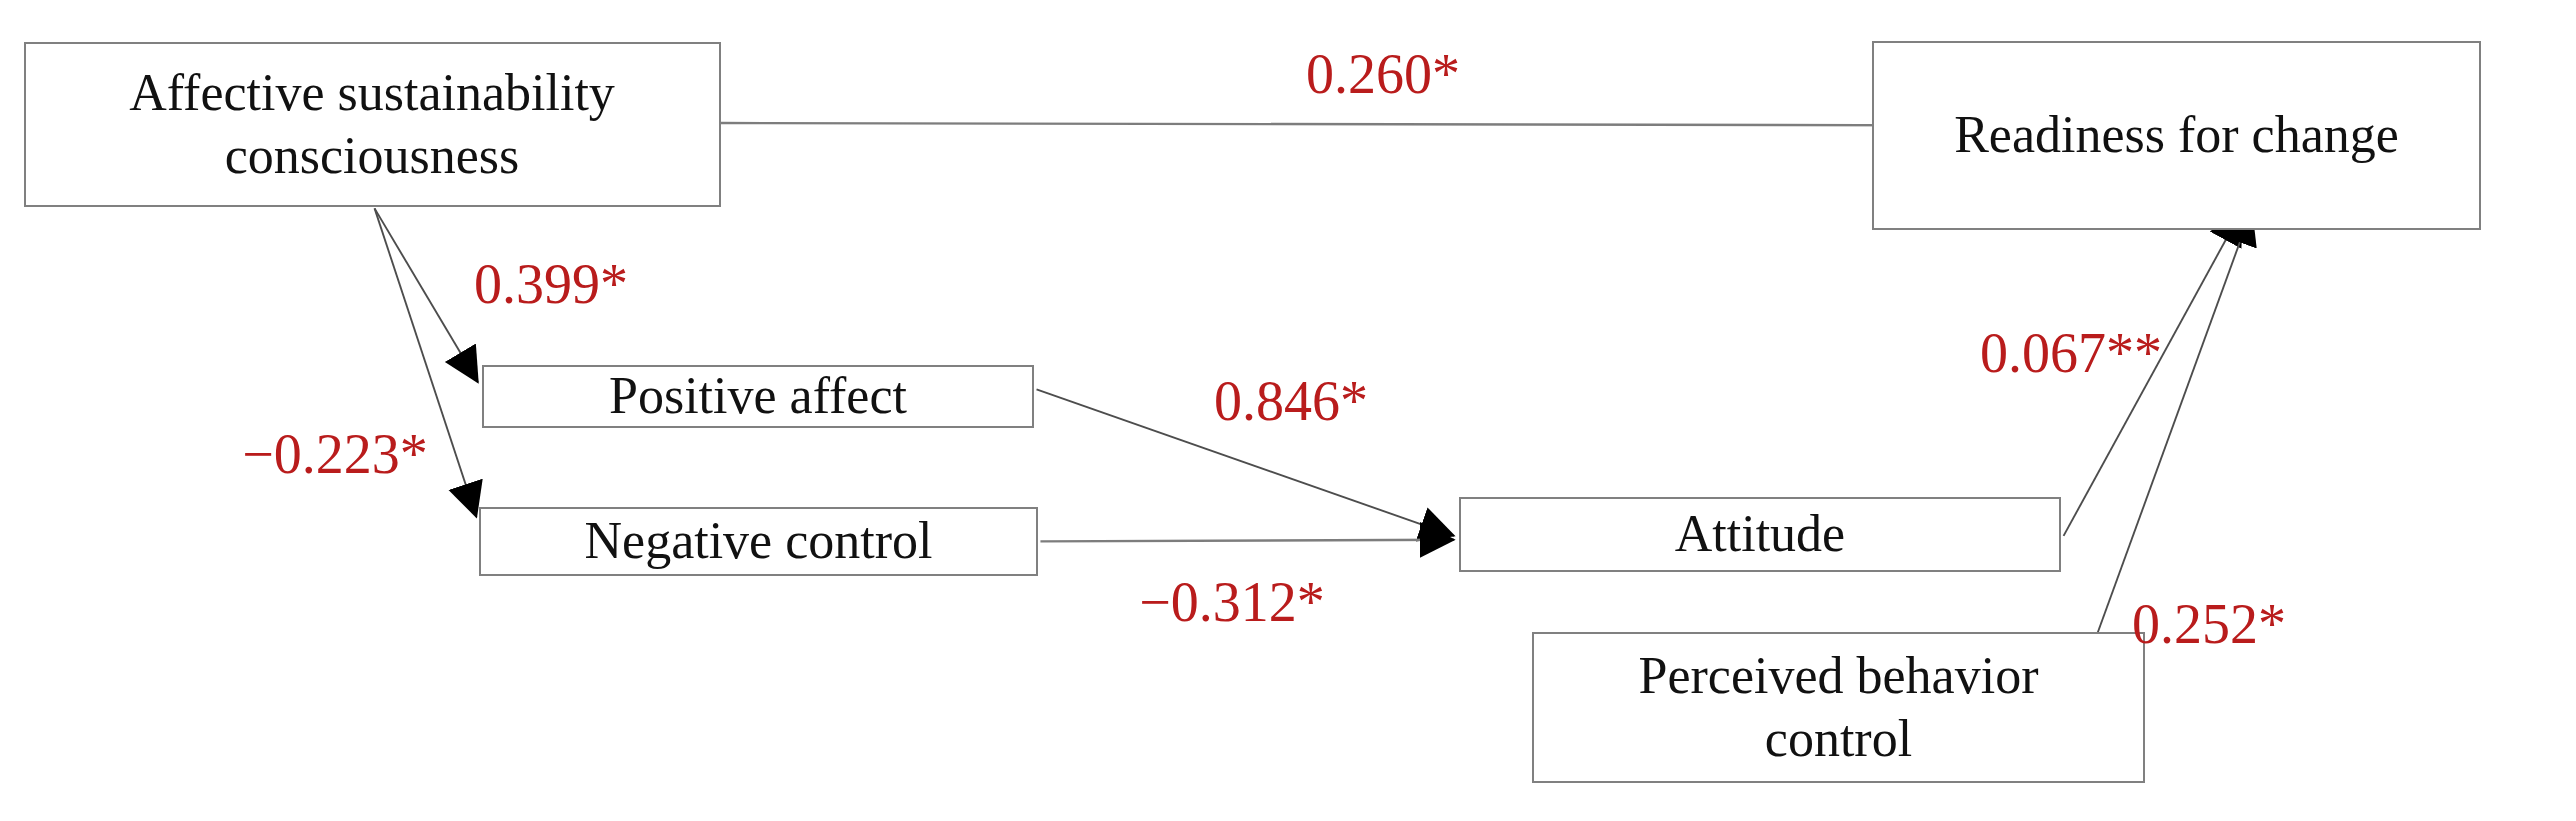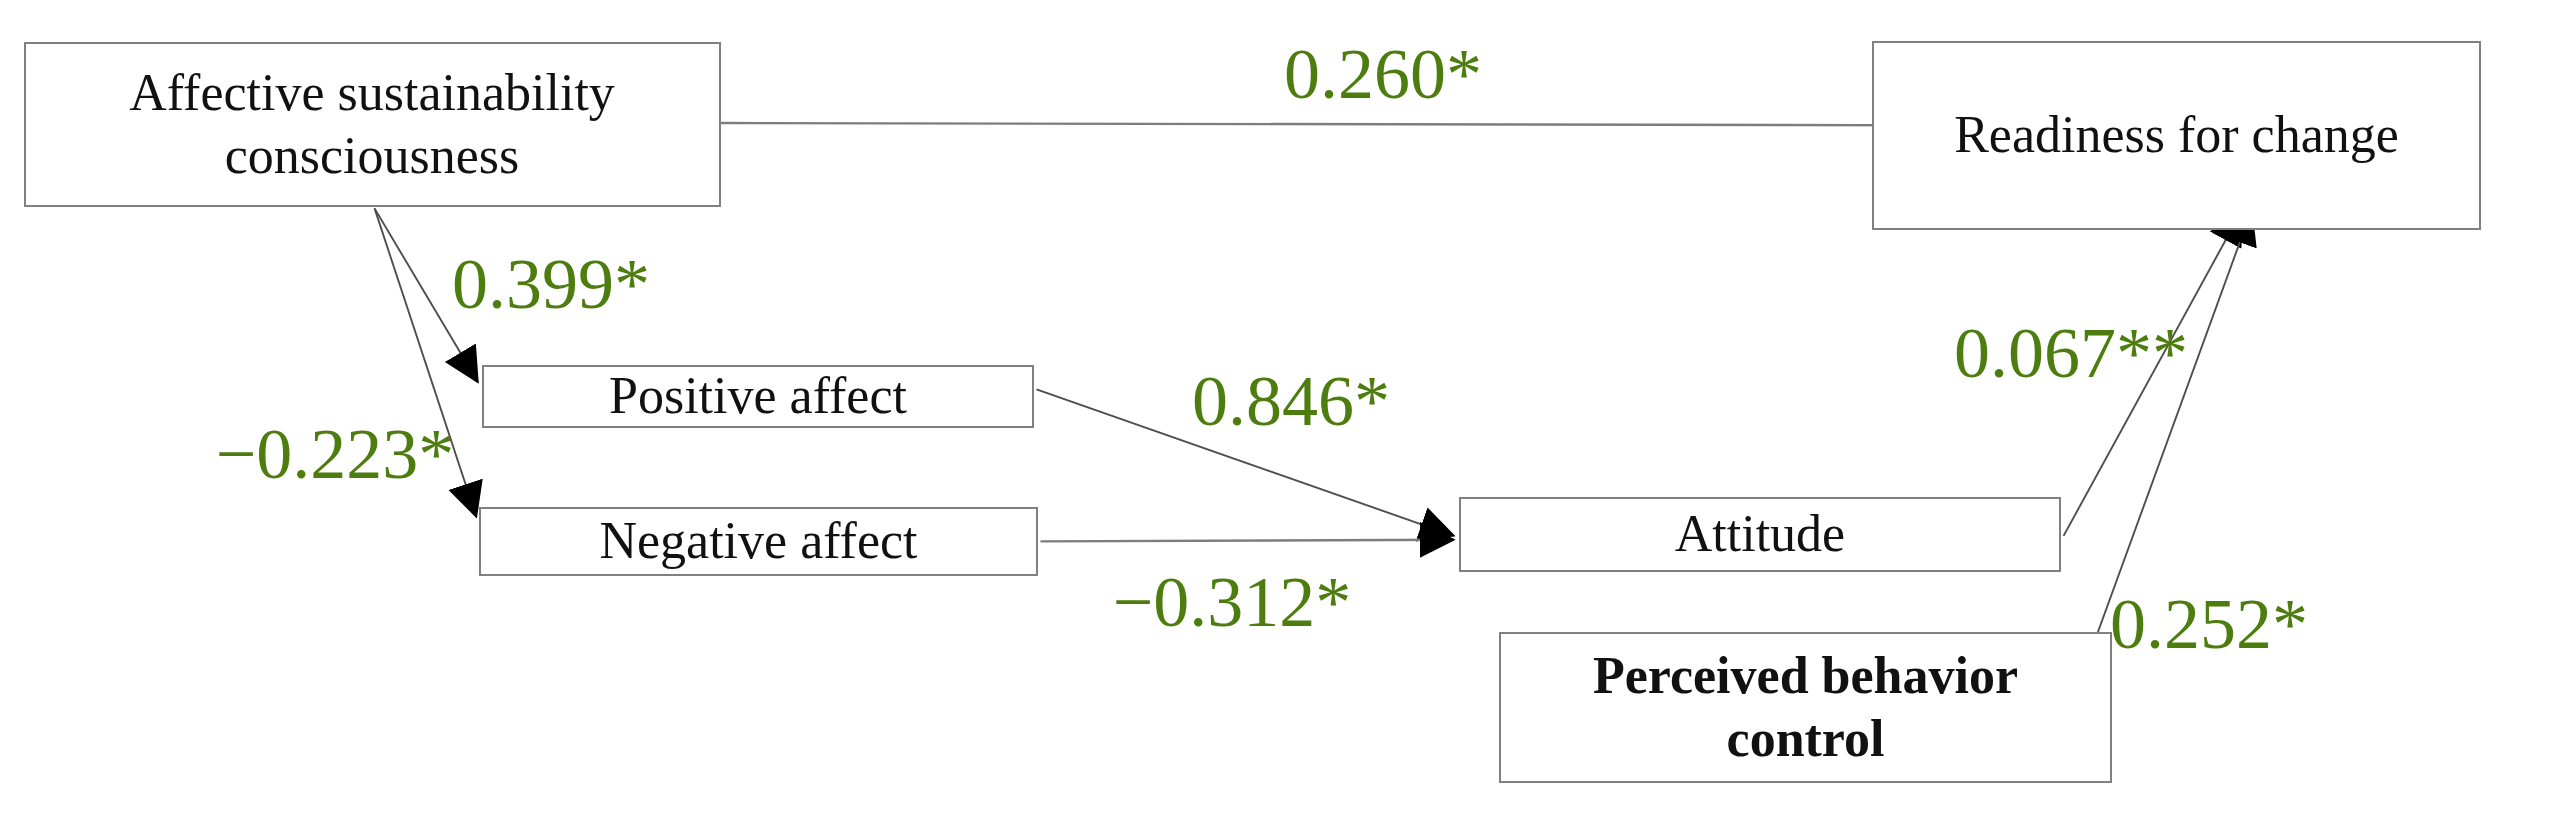--- a/index.html
+++ b/index.html
@@ -32,34 +32,34 @@
     align-items: center;
     justify-content: center;
     text-align: left;
     font-size: 52px;
     line-height: 1.2;
     color: #111111;
   }
   .edge-label {
     position: absolute;
     transform: translate(-50%, -50%);
-    font-size: 72px;
+    font-size: 56px;
     white-space: nowrap;
-    color: #4d7c0f;
+    color: #b91c1c;
   }
   .edge-line { stroke: #4d4d4d; stroke-width: 2.4; }
   .edge-line.gray { stroke: #7d7d7d; stroke-width: 3; }
 
   
   #node-asc        { left: 23.5px;   top: 42px;  width: 697px; height: 165px; }
   #node-readiness  { left: 1872px; top: 41px;  width: 609px; height: 189px; }
   #node-positive   { left: 482px;  top: 365px; width: 552px; height: 63px;  }
   #node-negative   { left: 479px;  top: 507px; width: 559px; height: 69px;  }
   #node-attitude   { left: 1459px; top: 497px; width: 602px; height: 75px;  }
-  #node-pbc        { left: 1499px; top: 632px; width: 613px; height: 151px; font-weight: bold; }
+  #node-pbc        { left: 1532px; top: 632px; width: 613px; height: 151px; }
 
   
   #label-asc-readiness      { left: 1383px; top: 74px;  }
   #label-asc-positive       { left: 551px;  top: 284px; }
   #label-asc-negative       { left: 335px;  top: 454px; }
   #label-positive-attitude  { left: 1291px; top: 401px; }
   #label-negative-attitude  { left: 1232px; top: 602px; }
   #label-attitude-readiness { left: 2071px; top: 353px; }
   #label-pbc-readiness      { left: 2209px; top: 624px; }
 </style>
@@ -97,21 +97,21 @@
 
   <div class="node" id="node-readiness">
     <div>Readiness for change</div>
   </div>
 
   <div class="node" id="node-positive">
     <div>Positive affect</div>
   </div>
 
   <div class="node" id="node-negative">
-    <div>Negative affect</div>
+    <div>Negative control</div>
   </div>
 
   <div class="node" id="node-attitude">
     <div>Attitude</div>
   </div>
 
   <div class="node" id="node-pbc">
     <div>Perceived behavior</div>
     <div>control</div>
   </div>

